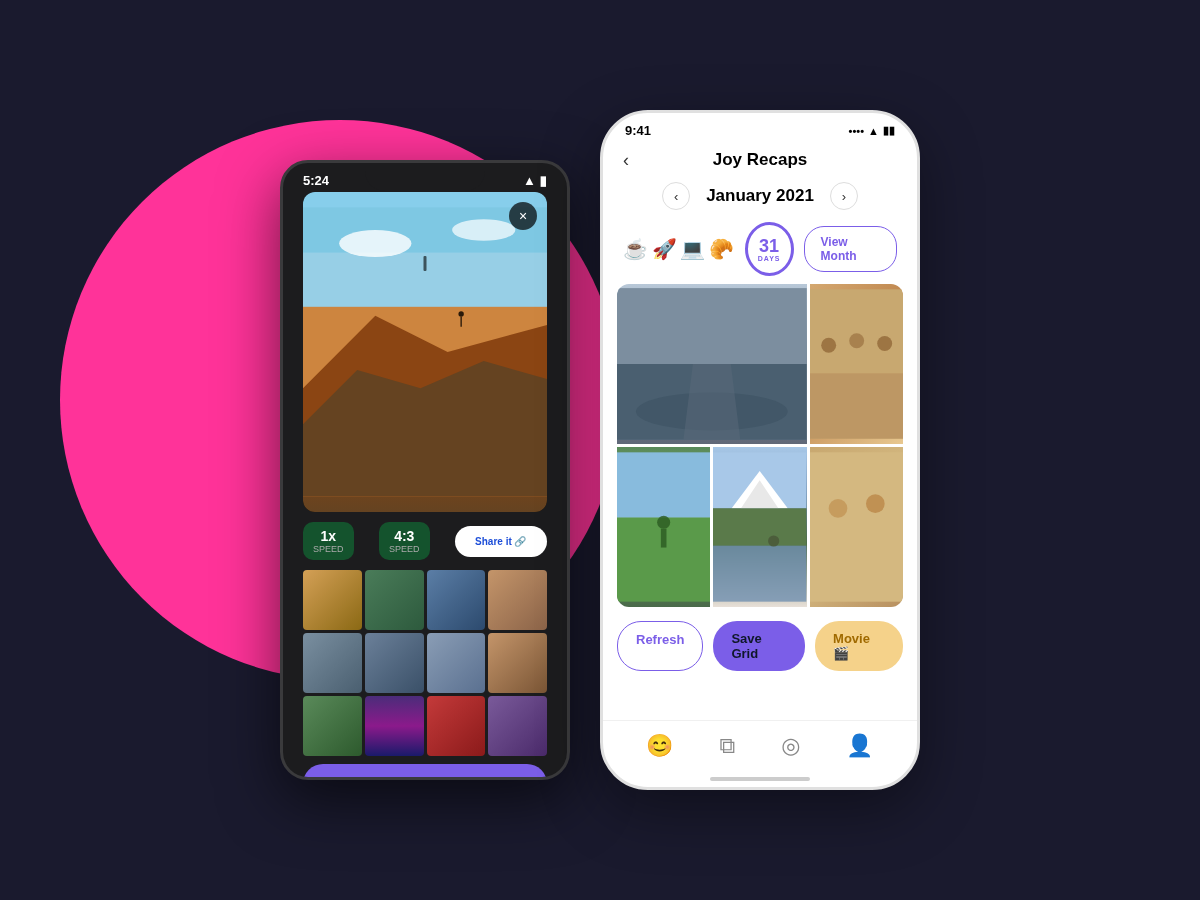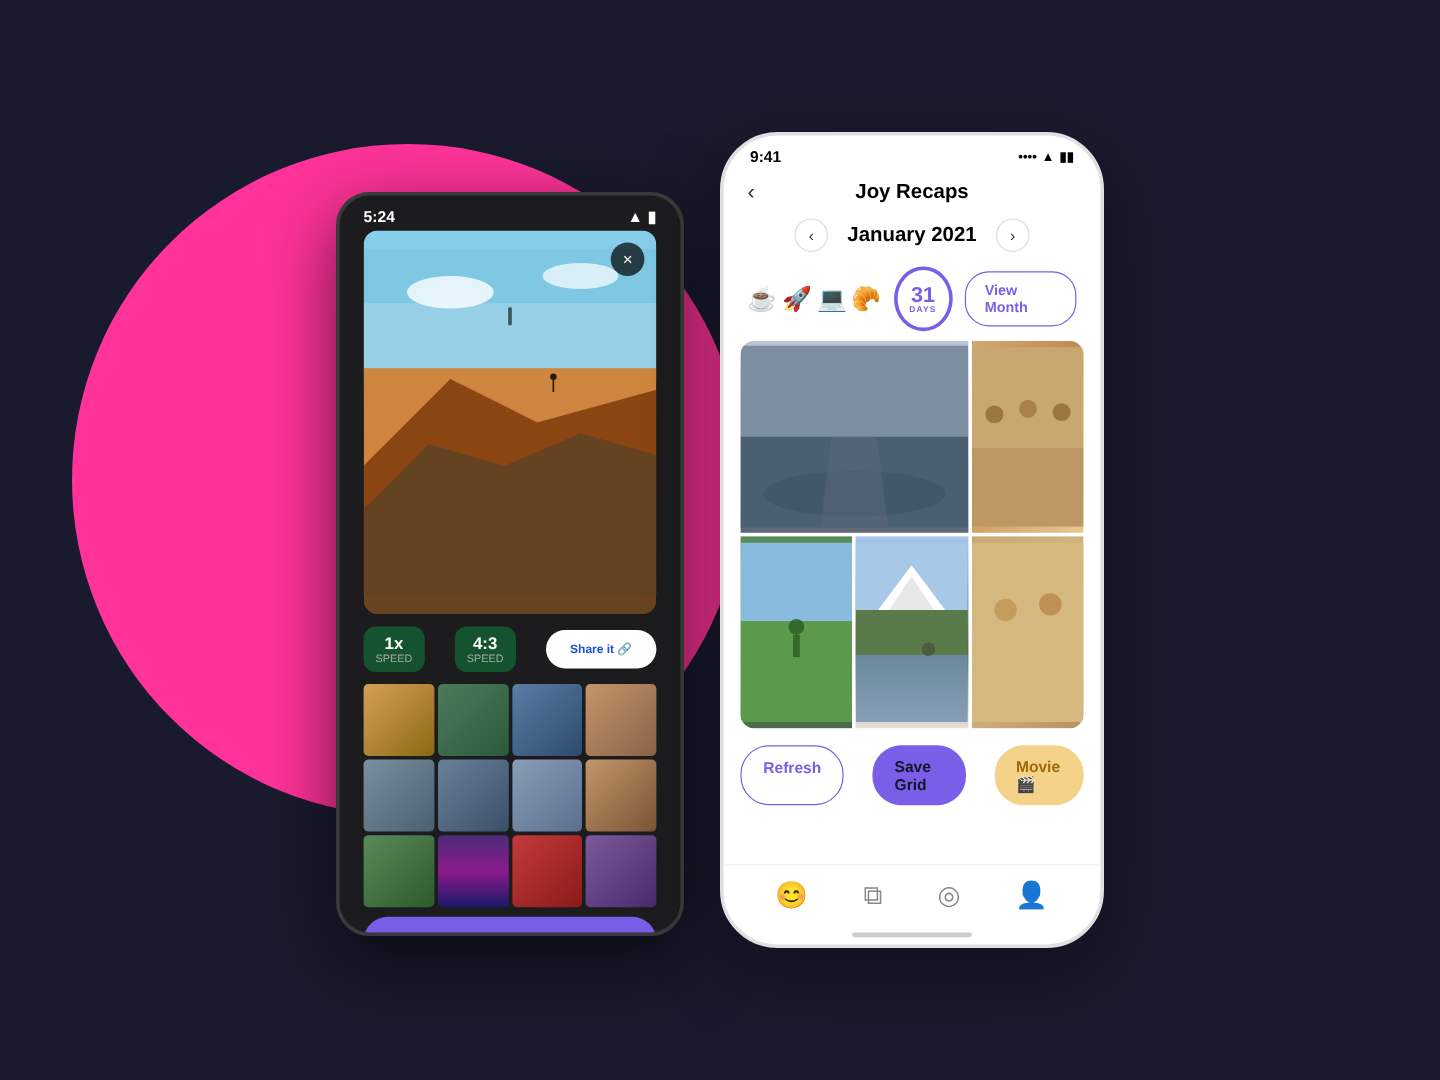--- a/index.html
+++ b/index.html
@@ -394,21 +394,21 @@
       display: flex;
       align-items: center;
       justify-content: center;
       color: white;
       font-size: 16px;
     }
 
     
     .action-buttons {
       display: flex;
-      gap: 24px;
+      gap: 10px;
       justify-content: center;
       padding: 14px 14px 8px;
     }
 
     .act-btn {
       padding: 10px 18px;
       border-radius: 24px;
       font-size: 13px;
       font-weight: 600;
       cursor: pointer;

